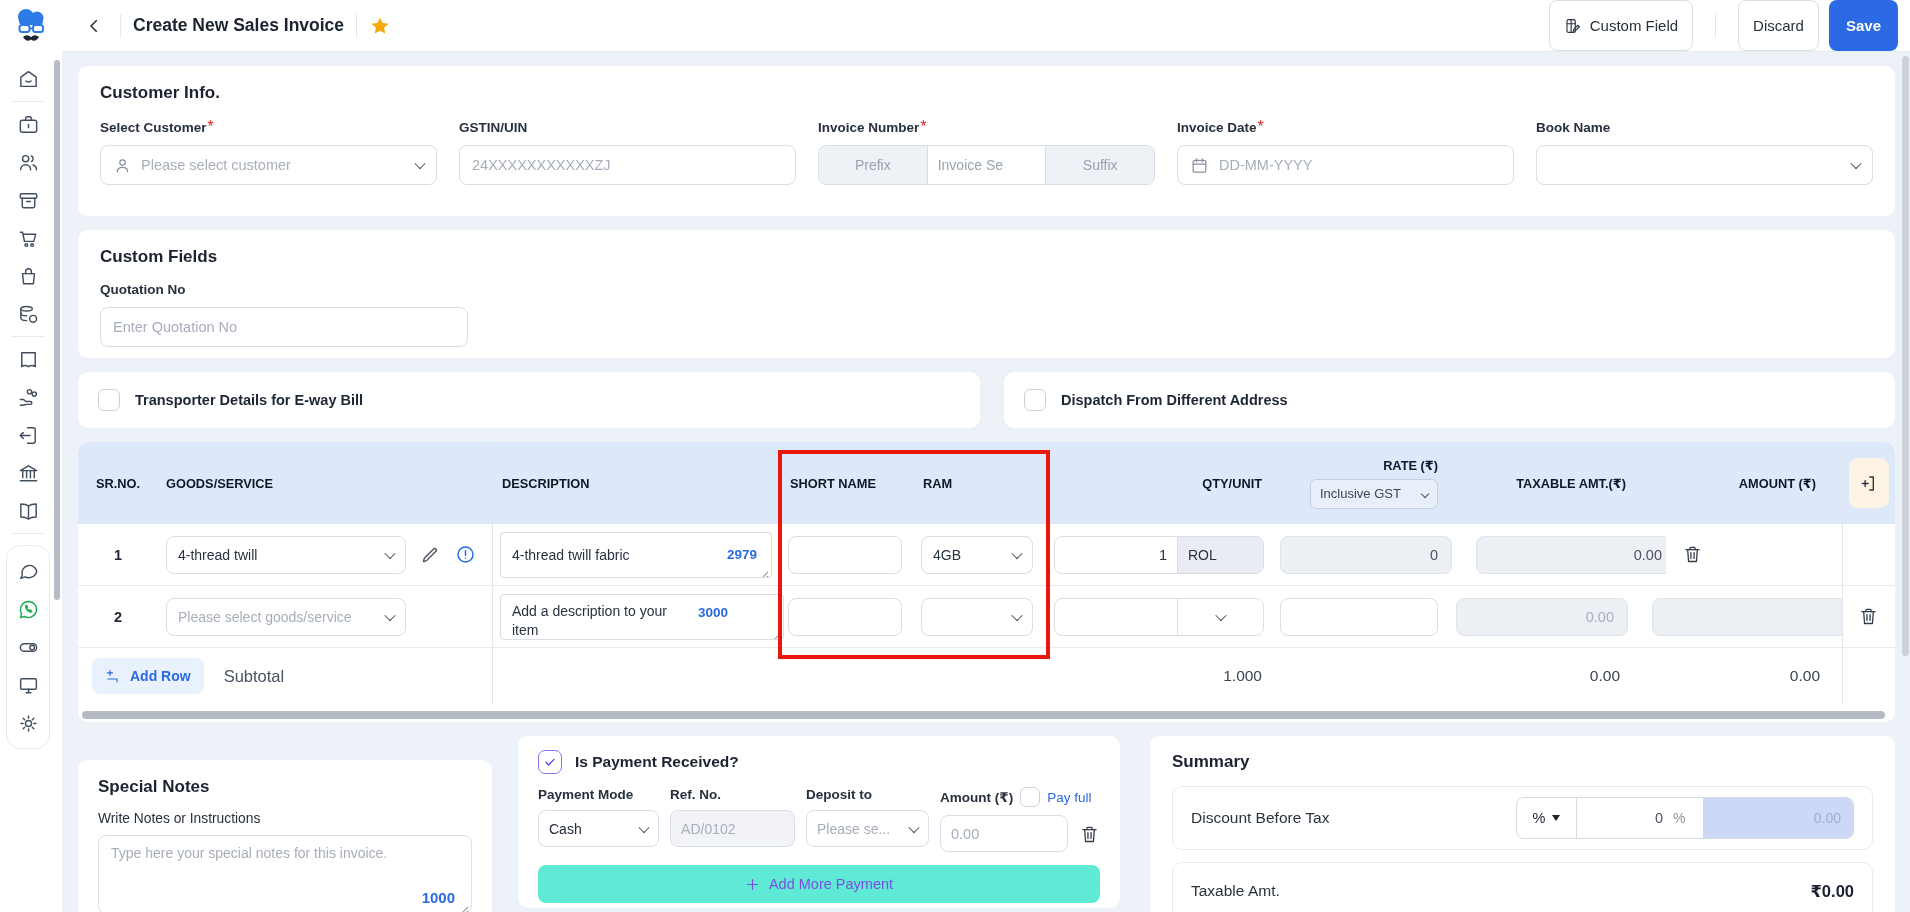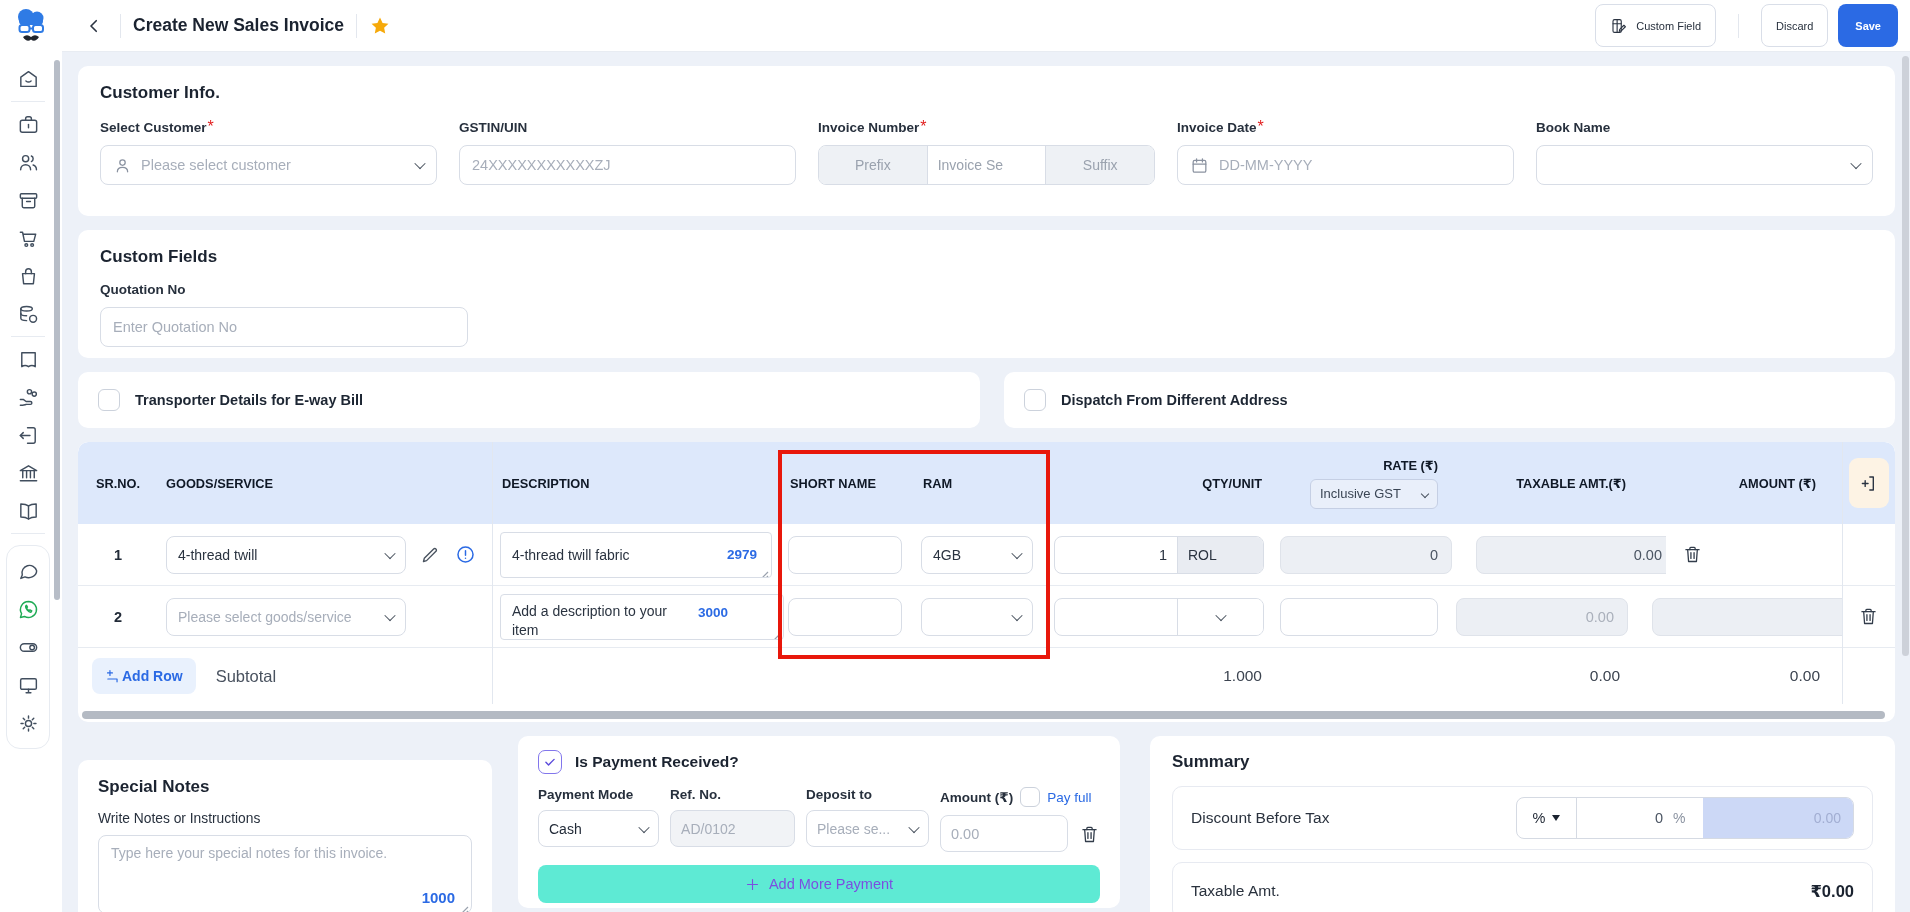--- a/index.html
+++ b/index.html
@@ -19,21 +19,21 @@
   .wa svg { stroke:#1fab55 !important; }
 
   
   .topbar { position:absolute; left:62px; top:0; width:1848px; height:52px; background:#fff; border-bottom:1px solid #e8ecf2; display:flex; align-items:center; z-index:5; padding:0 12px 0 18px; }
   .back-btn { width:28px; height:28px; display:flex; align-items:center; justify-content:center; cursor:pointer; }
   .back-btn svg { width:18px; height:18px; stroke:#2b3442; stroke-width:2.2; fill:none; stroke-linecap:round; stroke-linejoin:round; }
   .vsep { width:1px; height:24px; background:#e3e7ee; margin:0 12px; }
   .page-title { font-size:17.5px; font-weight:700; color:#1b2330; }
   .star-icon { width:22px; height:22px; cursor:pointer; }
   .topbar-right { margin-left:auto; display:flex; align-items:center; gap:10px; }
-  .btn { height:43px; border-radius:8px; display:flex; align-items:center; justify-content:center; font-size:11px; cursor:pointer; }
+  .btn { height:51px; border-radius:8px; display:flex; align-items:center; justify-content:center; font-size:15px; cursor:pointer; }
   .btn-ghost { background:#fff; border:1px solid #d9dee8; color:#27303d; padding:0 14px; gap:8px; }
   .btn-ghost svg { width:18px; height:18px; stroke:#2b3442; fill:none; stroke-width:1.5; stroke-linecap:round; stroke-linejoin:round; }
   .btn-primary { background:#2b6ae4; color:#fff; padding:0 17px; border:none; font-weight:600; }
 
   
   .card { position:absolute; background:#fff; border-radius:10px; }
   .sec-title { font-size:17px; font-weight:700; color:#1b2330; }
   .f-label { font-size:13.5px; font-weight:600; color:#27303d; }
   .req { color:#e11d1d; margin-left:1px; }
   .ctrl { height:40px; border:1px solid #d8dde6; border-radius:8px; background:#fff; display:flex; align-items:center; padding:0 12px; font-size:14.5px; color:#2a3340; }
@@ -92,21 +92,21 @@
   .rz { position:absolute; right:2px; bottom:2px; width:9px; height:9px; }
   .rz svg { width:9px; height:9px; stroke:#9aa2ae; stroke-width:1.2; }
   .mini-input { border:1px solid #d8dde6; border-radius:8px; height:38px; background:#fff; display:flex; align-items:center; padding:0 10px; }
   .combo { display:flex; height:38px; border:1px solid #d8dde6; border-radius:8px; overflow:hidden; background:#fff; }
   .combo .q { flex:1; display:flex; align-items:center; justify-content:flex-end; padding:0 10px; font-size:14.5px; color:#2a3340; }
   .combo .u { width:86px; border-left:1px solid #d8dde6; display:flex; align-items:center; padding-left:10px; font-size:14px; color:#2a3340; background:#e9ecf2; }
   .combo .u-sel { background:#fff; justify-content:center; padding-left:0; cursor:pointer; }
   .ro-field { height:38px; background:#eceff4; border:1px solid #dfe3ea; border-radius:8px; display:flex; align-items:center; justify-content:flex-end; padding:0 13px; font-size:14.5px; color:#4b5563; }
   .ro-dim { color:#aab0bb; }
   .vline { position:absolute; width:1px; background:#e2e7ef; top:0; height:262px; z-index:1; }
-  .addrow-btn { height:36px; background:#e9f1fd; border-radius:8px; display:flex; align-items:center; padding:0 13px; font-size:14px; font-weight:600; color:#2b6ae4; cursor:pointer; margin-left:14px; }
+  .addrow-btn { height:36px; background:#e9f1fd; border-radius:8px; display:flex; align-items:center; gap:8px; padding:0 13px; font-size:14px; font-weight:600; color:#2b6ae4; cursor:pointer; margin-left:14px; }
   .addrow-btn svg { width:17px; height:17px; stroke:#2b6ae4; fill:none; stroke-width:1.7; stroke-linecap:round; stroke-linejoin:round; }
   .subtotal-lbl { font-size:16.5px; color:#49525f; margin-left:20px; }
   .foot-val { font-size:15.5px; color:#3c4450; }
   .hscroll { position:absolute; left:4px; right:10px; bottom:3px; height:8px; background:#b4bac3; border-radius:4px; cursor:pointer; }
   .red-box { position:absolute; left:700px; top:8px; width:272px; height:209px; border:4px solid #e8170b; z-index:8; pointer-events:none; }
   .trash svg { stroke:#333d4b; stroke-width:1.5; }
 
   
   .notes-card { left:78px; top:760px; width:414px; height:172px; padding:17px 20px; }
   .notes-area { position:relative; margin-top:8px; height:79px; border:1px solid #d8dde6; border-radius:8px; padding:9px 12px; font-size:14px; }

